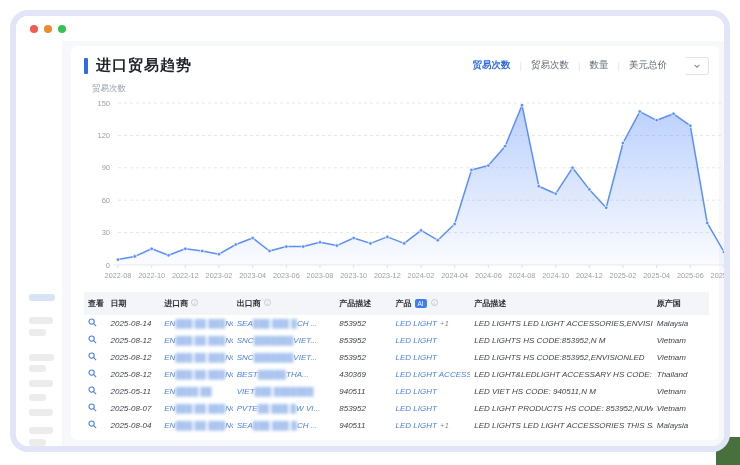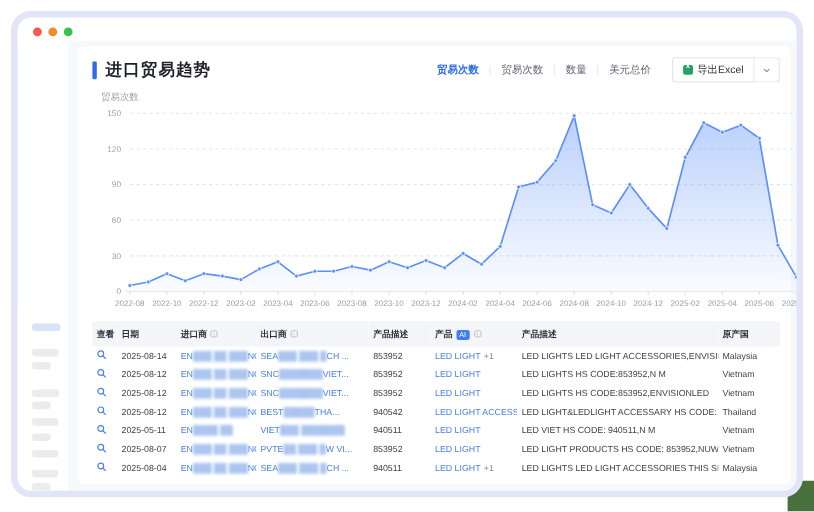--- a/index.html
+++ b/index.html
@@ -38,21 +38,21 @@
   .excel-ic { width:9px; height:9px; background:#21a366; border-radius:2px; position:relative; display:inline-block; }
   .excel-ic::after { content:"x"; position:absolute; left:0; top:-2px; width:9px; text-align:center; color:#fff; font-size:7px; font-weight:bold; }
 
   .chart-label { font-size:8.5px; color:#98a0aa; margin:8px 0 0 8px; }
   .chart-wrap { flex:0 0 auto; }
   svg.trend { display:block; overflow:hidden; }
 
   table.grid { width:100%; border-collapse:collapse; table-layout:fixed; margin-top:5px; font-size:8px; }
   .grid th { background:#f4f5f8; color:#2b2f36; font-weight:bold; text-align:left;
              padding:6px 4px; font-size:8px; white-space:nowrap; overflow:hidden;margin-left:36px; }
-  .grid td { padding:3px 4px; color:#3f434b; white-space:nowrap; overflow:hidden; height:15px; }
+  .grid td { padding:3px 4px; color:#3f434b; white-space:nowrap; overflow:hidden; height:15px;font-style:italic; }
   .link { color:#4b7fe0; cursor:pointer; }
   .blur { color:#aac4ef; filter:blur(1.6px); }
   .plus { color:#8a8f99; margin-left:3px; }
   .info { display:inline-block; width:7px; height:7px; line-height:6px; border:1px solid #c4c8cf; border-radius:50%;
           color:#c4c8cf; font-size:5px; text-align:center; margin-left:3px; vertical-align:1px; font-weight:normal; }
   .ai-badge { background:#3d7df5; color:#fff; font-size:6.5px; padding:1px 3px; border-radius:2px; margin:0 1px 0 3px; font-weight:normal; }
   .mag { display:inline-block; }
 </style>
 </head>
 <body>
@@ -89,24 +89,20 @@
           <div class="tabs">
             <span class="tab active">贸易次数</span>
             <span class="tab-sep">|</span>
             <span class="tab">贸易次数</span>
             <span class="tab-sep">|</span>
             <span class="tab">数量</span>
             <span class="tab-sep">|</span>
             <span class="tab">美元总价</span>
           </div>
           <div class="export-group">
-            <button class="btn">
-              <span class="excel-ic"></span>
-              <span>导出Excel</span>
-            </button>
             <button class="btn caret">
               <svg width="8" height="8" viewBox="0 0 10 10">
                   <path d="M2 3.5 L5 6.5 L8 3.5" fill="none" stroke="#8a8f99" stroke-width="1.4"></path>
                 </svg>
             </button>
           </div>
         </div>
 
         <div class="chart-label">贸易次数</div>
         <div class="chart-wrap">
@@ -273,21 +269,21 @@
                 <td>Vietnam</td>
               </tr>
               <tr>
                 <td><span class="mag"><svg width="9" height="9" viewBox="0 0 10 10">
                       <circle cx="4" cy="4" r="2.9" fill="none" stroke="#4b7fe0" stroke-width="1.2"></circle>
                       <line x1="6.3" y1="6.3" x2="9" y2="9" stroke="#4b7fe0" stroke-width="1.2"></line>
                     </svg></span></td>
                 <td>2025-08-12</td>
                 <td><span class="link">EN<span class="blur">███ ██ ███</span>NG L...</span></td>
                 <td><span class="link">BEST<span class="blur">█████</span>THA...</span></td>
-                <td>940542</td>
+                <td>430369</td>
                 <td><span class="link">LED LIGHT ACCESSORY</span></td>
                 <td>LED LIGHT&amp;LEDLIGHT ACCESSARY HS CODE: 940542&amp;940</td>
                 <td>Thailand</td>
               </tr>
               <tr>
                 <td><span class="mag"><svg width="9" height="9" viewBox="0 0 10 10">
                       <circle cx="4" cy="4" r="2.9" fill="none" stroke="#4b7fe0" stroke-width="1.2"></circle>
                       <line x1="6.3" y1="6.3" x2="9" y2="9" stroke="#4b7fe0" stroke-width="1.2"></line>
                     </svg></span></td>
                 <td>2025-05-11</td>

